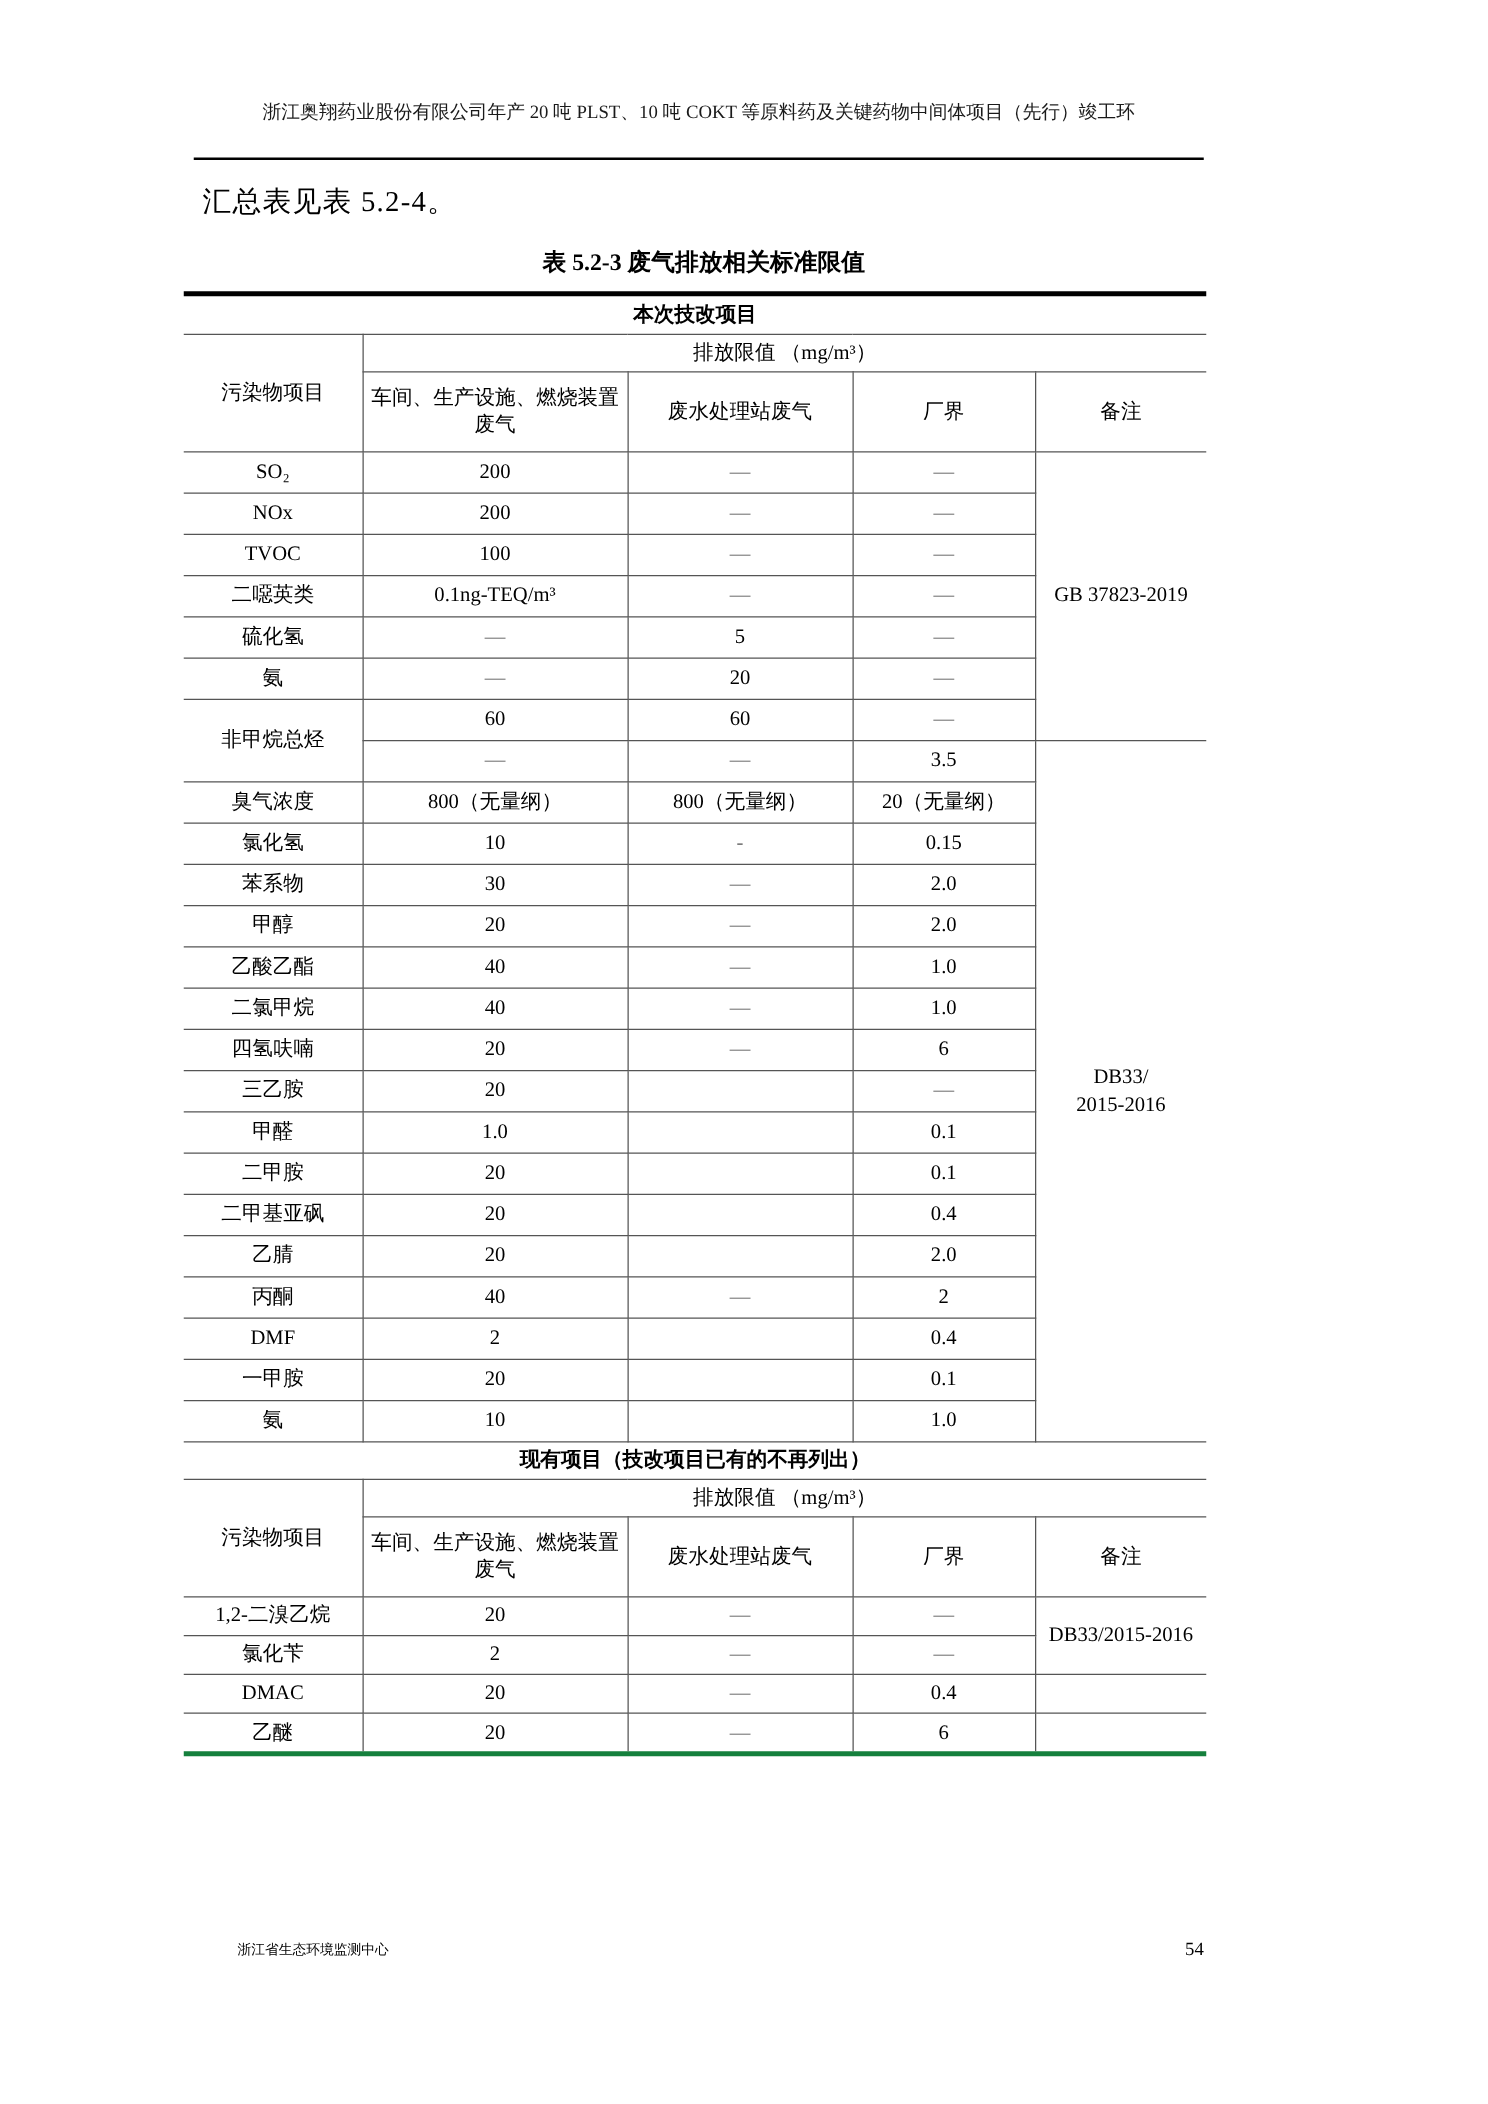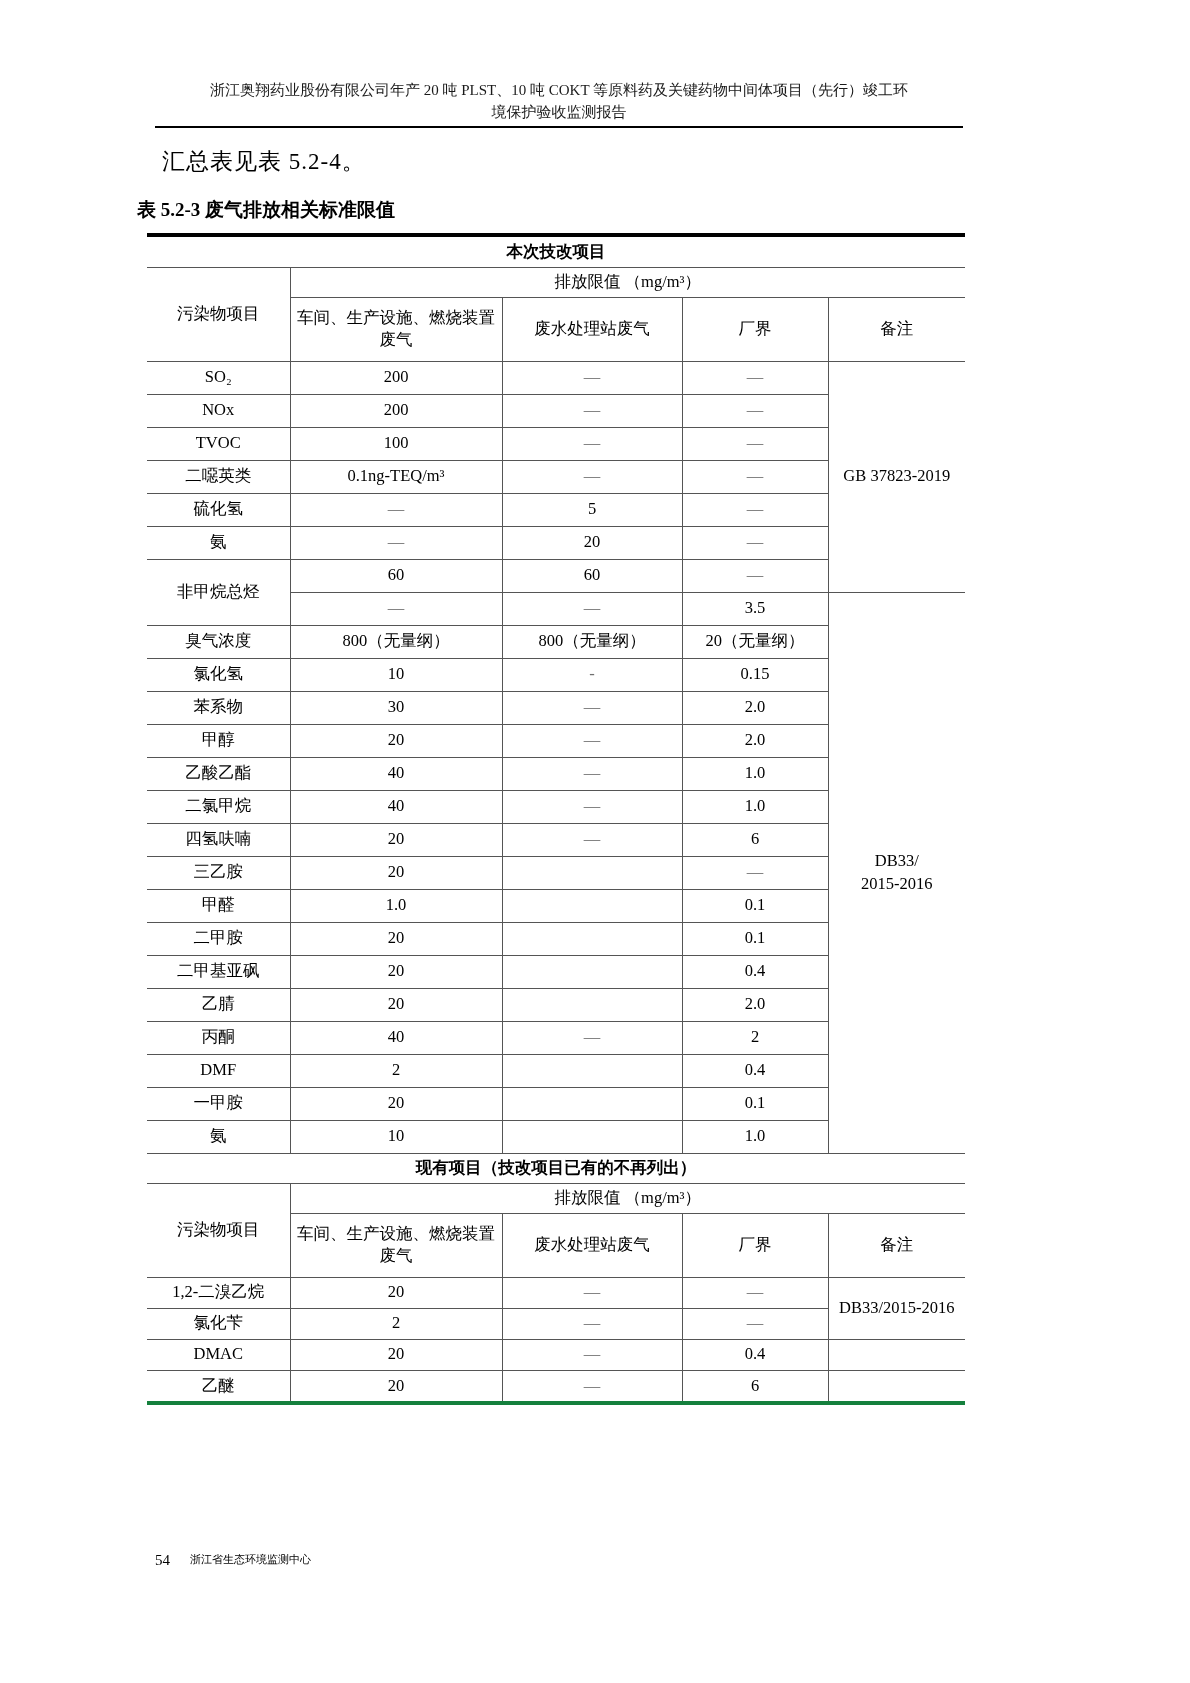--- a/index.html
+++ b/index.html
@@ -13,22 +13,22 @@
     text-align:center; font-size:15px; line-height:1.45; color:#1a1a1a;
   }
   .header-rule {
     position:absolute; top:126px; left:155px; width:808px; height:2px; background:#000;
   }
   .intro {
     position:absolute; top:146px; left:162px; margin:0;
     font-size:23px; letter-spacing:1px;
   }
   .caption {
-    position:absolute; top:197px; left:137px; width:818px; margin:0;
-    font-size:19px; font-weight:bold;
+    position:absolute; top:197px; left:154px; width:818px; margin:0;
+    text-align:center; font-size:19px; font-weight:bold;
   }
   .table-wrap {
     position:absolute; top:233px; left:147px; width:818px;
     border-top:4px solid #000; border-bottom:4px solid #15803d;
   }
   table.limits {
     table-layout:fixed; border-collapse:collapse; border:hidden; width:818px;
   }
   col.c0 { width:143px; }
   col.c1 { width:212px; }
@@ -45,31 +45,30 @@
   tr.r-sub    { height:64px; }
   tr.r-data   { height:33px; }
   tr.r-data2  { height:31px; }
   td.dash { color:#707070; }
   td.pre  { white-space:pre-line; line-height:1.9; }
   .footer-org {
     position:absolute; top:1552px; left:190px; font-size:11px;
   }
   .footer-page {
     position:absolute; top:1552px; left:155px; width:808px;
-    text-align:left; font-size:15px;
+    text-align:right; font-size:15px;
   }
 </style>
 </head>
 <body>
 
 <div class="page">
 
   <div class="doc-header">
     <div>浙江奥翔药业股份有限公司年产 20 吨 PLST、10 吨 COKT 等原料药及关键药物中间体项目（先行）竣工环</div>
-    <div>境保护验收监测报告</div>
   </div>
 
   <div class="header-rule"></div>
 
   <p class="intro">汇总表见表 5.2-4。</p>
 
   <h3 class="caption">表 5.2-3  废气排放相关标准限值</h3>
 
   <div class="table-wrap">
     <table class="limits">

